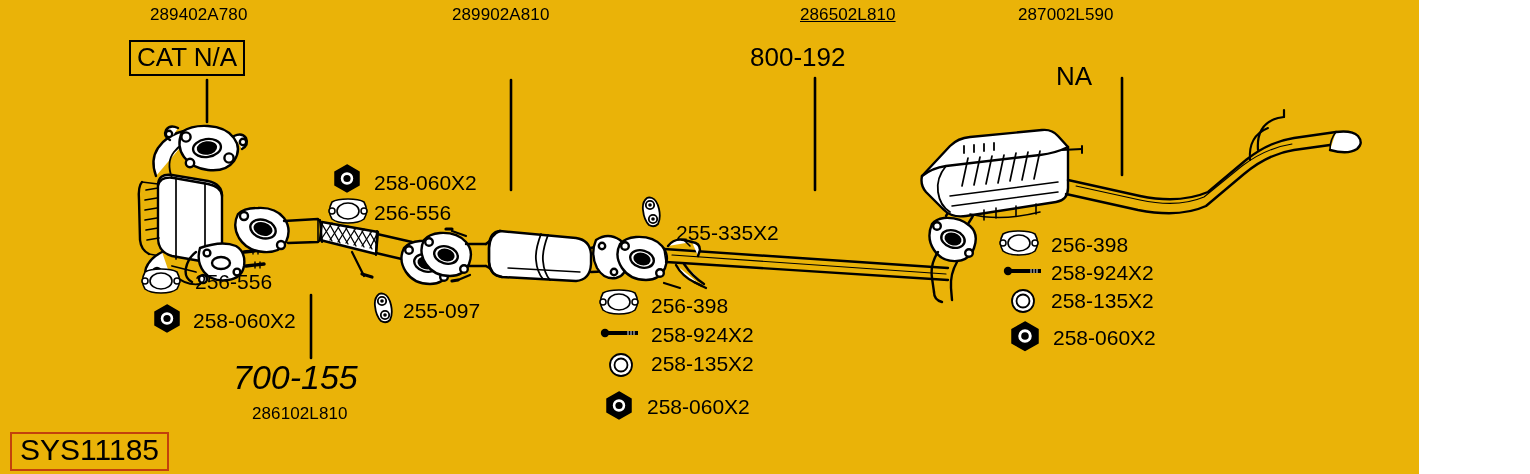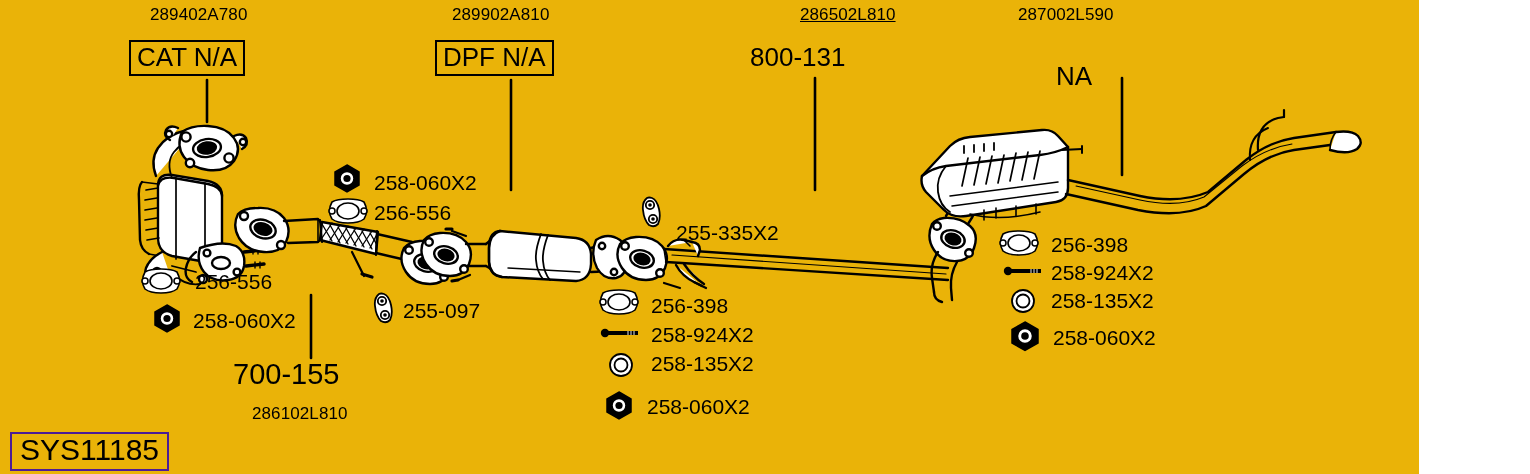--- a/index.html
+++ b/index.html
@@ -43,25 +43,26 @@
   .hdr.boxed {
     border: 2px solid #000;
     padding: 2px 6px 4px 6px;
   }
   
   .item {
     font-size: 21px;
   }
   
   .big {
-    font-size: 29px;
+    font-size: 34px;
+    font-style: italic;
   }
   .sys {
     font-size: 30px;
-    border: 2px solid #4c1d95;
+    border: 2px solid #c2410c;
     padding: 1px 8px 4px 8px;
   }
   .icon {
     position: absolute;
   }
   .icon svg { display: block; }
 </style>
 </head>
 <body>
 
@@ -322,22 +323,21 @@
 
     </g>
   </svg>
 
   <div class="lbl pn" style="left:150px; top:6px;">289402A780</div>
   <div class="lbl pn" style="left:452px; top:6px;">289902A810</div>
   <div class="lbl pn" style="left:800px; top:6px;text-decoration:underline;">286502L810</div>
   <div class="lbl pn" style="left:1018px; top:6px;">287002L590</div>
 
   <div class="lbl hdr boxed" style="left:129px; top:40px;">CAT N/A</div>
-  <div class="lbl hdr boxed" style="left:435px; top:40px;">DPF N/A</div>
-  <div class="lbl hdr" style="left:750px; top:44px;">800-131</div>
+  <div class="lbl hdr" style="left:750px; top:44px;">800-192</div>
   <div class="lbl hdr" style="left:1056px; top:44px;margin-top:19px;">NA</div>
 
   <div class="icon" style="left:332px; top:163px;">
     <svg width="30" height="30" viewBox="0 0 30 30">
       <polygon points="15,2 27,9 27,22 15,29 3,22 3,9" fill="#000" stroke="#000" stroke-width="1.5"></polygon>
       <circle cx="15" cy="15.5" r="7" fill="#fff" stroke="#000" stroke-width="1.5"></circle>
       <circle cx="15" cy="15.5" r="3.6" fill="#000"></circle>
     </svg>
   </div>
   <div class="lbl item" style="left:374px; top:172px;">258-060X2</div>

